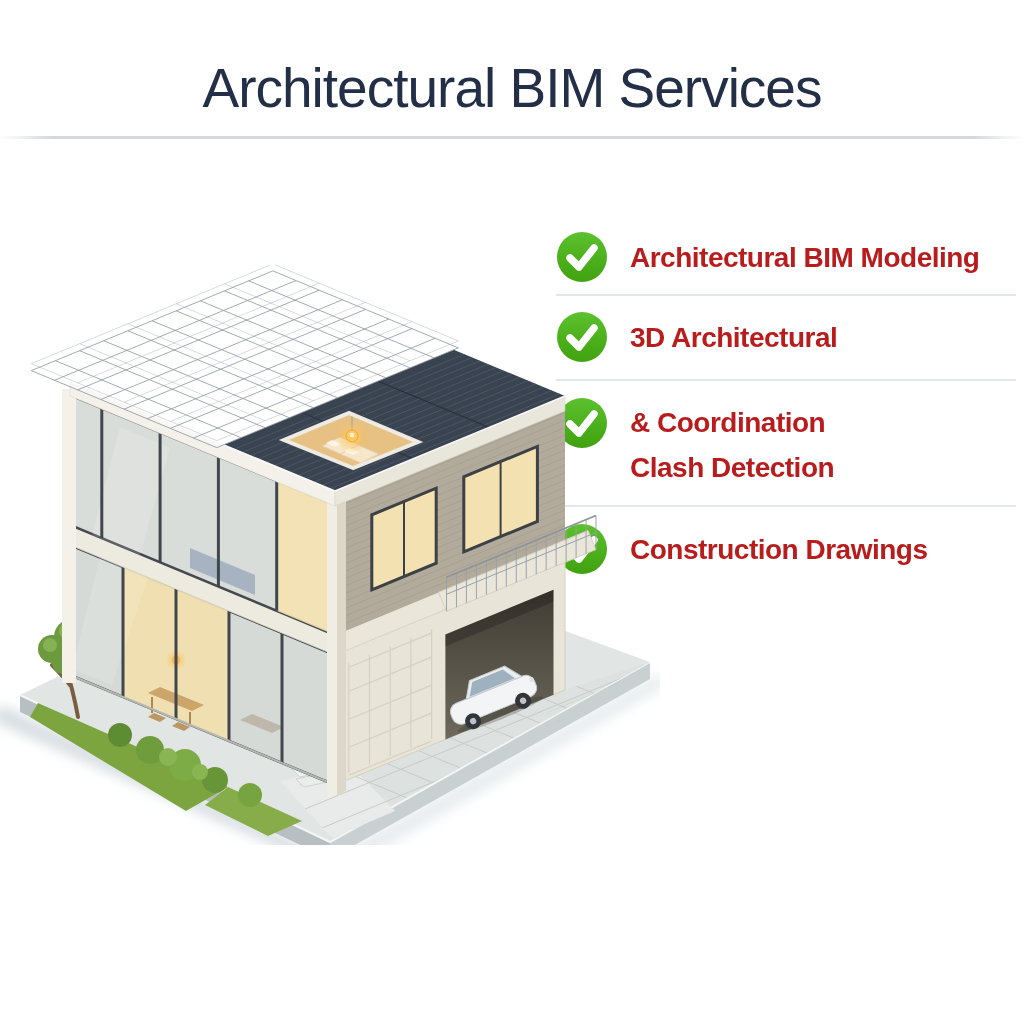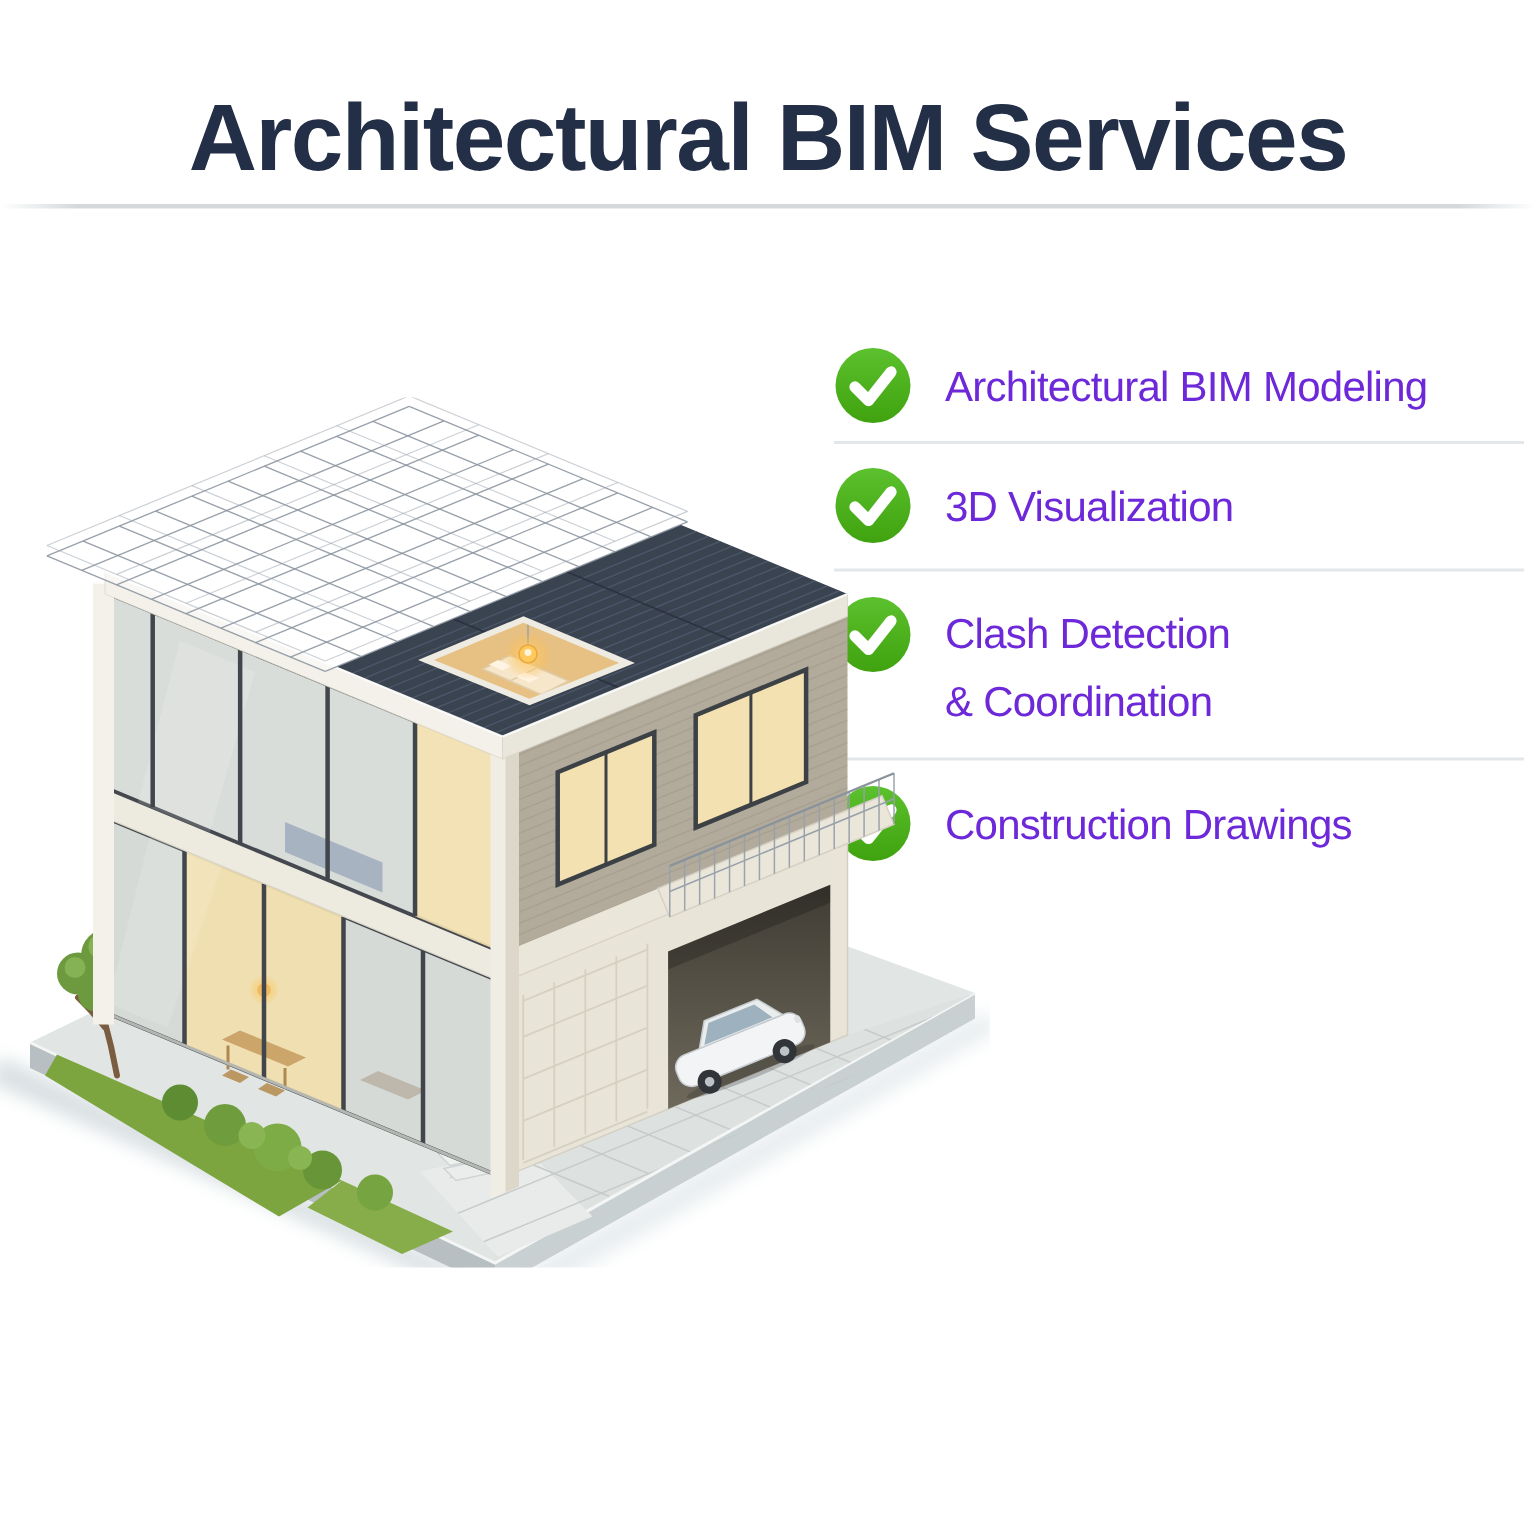--- a/index.html
+++ b/index.html
@@ -1,26 +1,26 @@
 <!DOCTYPE html>
 <html><head>
 <meta charset="utf-8">
 <style>
   html,body{margin:0;padding:0}
   body{width:1024px;height:1024px;background:#ffffff;position:relative;overflow:hidden;
        font-family:"Liberation Sans",sans-serif;}
   .title{position:absolute;left:0;top:56px;width:1024px;text-align:center;
-         font-size:63px;font-weight:bold;color:#232f47;letter-spacing:-1px;white-space:nowrap;}
+         font-size:55px;font-weight:normal;color:#232f47;letter-spacing:-1px;white-space:nowrap;}
   .title-divider{position:absolute;left:0;top:136px;width:1024px;height:3px;
          background:linear-gradient(90deg,rgba(213,217,220,0) 0%,#d5d9dc 5%,#d5d9dc 95%,rgba(213,217,220,0) 100%);}
   .services{position:absolute;left:556px;top:0;width:466px;height:620px;}
   .svc-row{position:absolute;left:0;display:flex;align-items:center;gap:22px;}
   .svc-row.twolines{align-items:flex-start;}
   .svc-check{width:52px;height:52px;flex:0 0 52px;}
-  .svc-txt{font-size:28px;font-weight:400;color:#6d28d9;letter-spacing:-0.5px;
+  .svc-txt{font-size:28px;font-weight:700;color:#b91c1c;letter-spacing:-0.5px;
            line-height:45px;white-space:nowrap;}
   .twolines .svc-txt{padding-top:3px;}
   .svc-txt span{display:block;}
   #row1{top:231px}#row2{top:311px}#row3{top:397px}#row4{top:523px}
   .svc-div{position:absolute;left:0;width:460px;height:2px;background:#e3e7ea;}
   #div1{top:294px}#div2{top:379px}#div3{top:505px}
   .house{position:absolute;left:0;top:265px;width:660px;height:580px;}
   .defsvg{position:absolute;width:0;height:0;}
 </style>
 </head>
@@ -55,32 +55,32 @@
     </svg>
     <div class="svc-txt">Architectural BIM Modeling</div>
   </div>
   <div class="svc-div" id="div1"></div>
 
   <div class="svc-row" id="row2">
     <svg class="svc-check" viewBox="0 0 52 52">
       <circle cx="26" cy="26" r="25" fill="url(#gc)"></circle>
       <path d="M14 27 L23 36 L38 17" stroke="#ffffff" stroke-width="7.5" fill="none" stroke-linecap="round" stroke-linejoin="round"></path>
     </svg>
-    <div class="svc-txt">3D Visualization</div>
+    <div class="svc-txt">3D Architectural</div>
   </div>
   <div class="svc-div" id="div2"></div>
 
   <div class="svc-row twolines" id="row3">
     <svg class="svc-check" viewBox="0 0 52 52">
       <circle cx="26" cy="26" r="25" fill="url(#gc)"></circle>
       <path d="M14 27 L23 36 L38 17" stroke="#ffffff" stroke-width="7.5" fill="none" stroke-linecap="round" stroke-linejoin="round"></path>
     </svg>
     <div class="svc-txt">
+      <span>&amp; Coordination</span>
       <span>Clash Detection</span>
-      <span>&amp; Coordination</span>
     </div>
   </div>
   <div class="svc-div" id="div3"></div>
 
   <div class="svc-row" id="row4">
     <svg class="svc-check" viewBox="0 0 52 52">
       <circle cx="26" cy="26" r="25" fill="url(#gc)"></circle>
       <path d="M14 27 L23 36 L38 17" stroke="#ffffff" stroke-width="7.5" fill="none" stroke-linecap="round" stroke-linejoin="round"></path>
     </svg>
     <div class="svc-txt">Construction Drawings</div>

